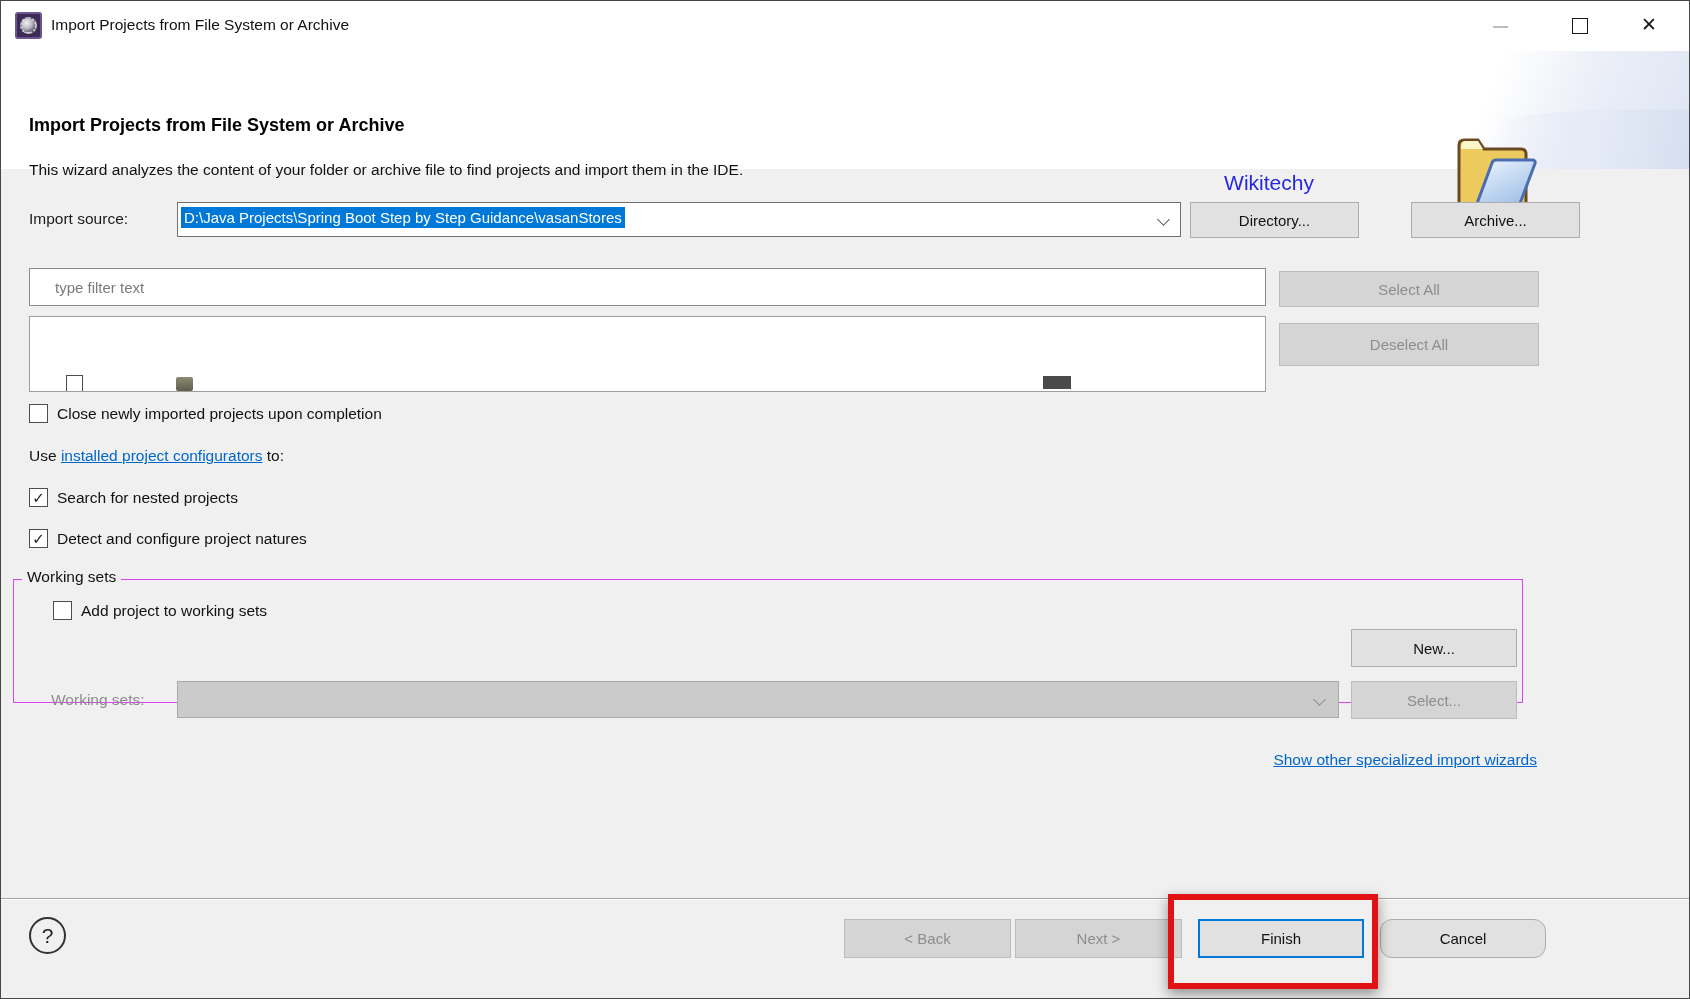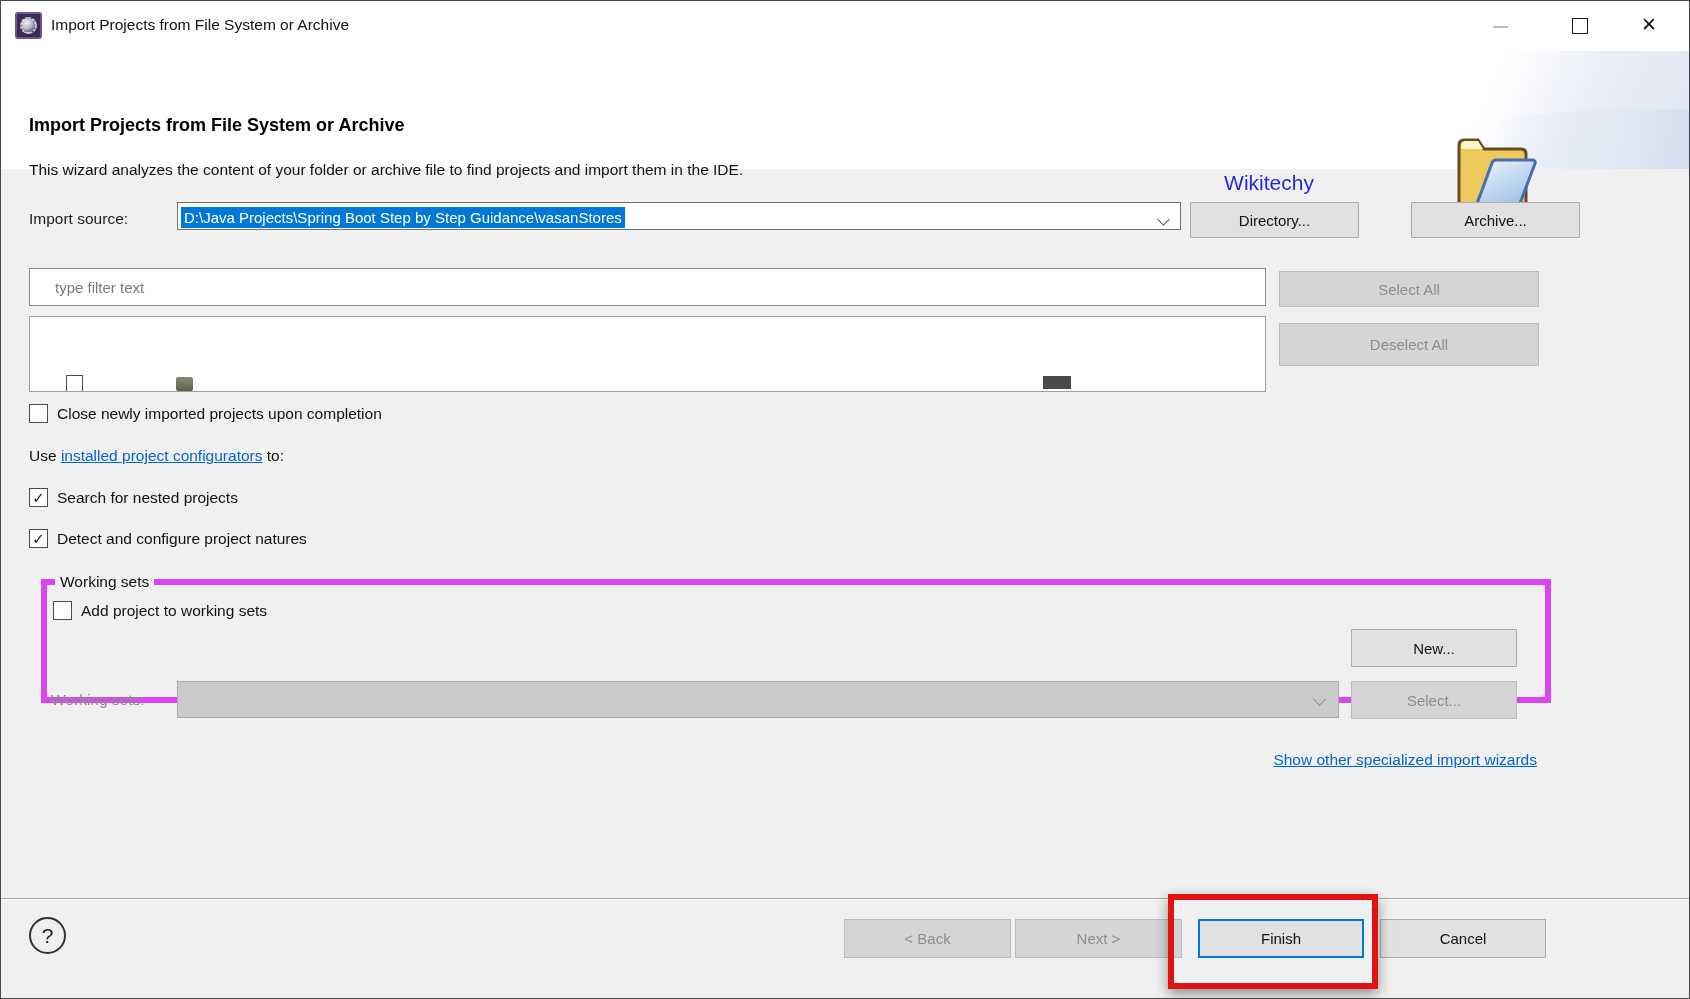--- a/index.html
+++ b/index.html
@@ -59,21 +59,21 @@
   .chk-label { position:absolute; font-size:15.5px; color:#111; white-space:nowrap; }
   .chevron {
     position:absolute; width:9px; height:9px; border-right:1.8px solid #555; border-bottom:1.8px solid #555;
     transform:rotate(45deg);
   }
   a.link { color:#0066cc; text-decoration:underline; cursor:pointer; }
   
   .watermark { position:absolute; left:1203px; top:170px; width:130px; text-align:center; font-size:21px; color:#2727e0; }
   .import-label { position:absolute; left:28px; top:209px; font-size:15.5px; }
   .combo {
-    position:absolute; left:176px; top:201px; width:1004px; height:28px;
+    position:absolute; left:176px; top:201px; width:1004px; height:35px;
     background:#fff; border:1px solid #707070;
   }
   .combo .sel-text {
     position:absolute; left:3px; top:4px; padding:2px 3px;
     background:#0078d7; color:#fff; font-size:15px; white-space:nowrap;
   }
   .combo .chevron { right:12px; top:12px; }
   
   .filter-input {
     position:absolute; left:28px; top:267px; width:1237px; height:38px;
@@ -84,22 +84,22 @@
   .ptable { position:absolute; left:28px; top:315px; width:1237px; height:76px; background:#fff; border:1px solid #9e9e9e; }
   .ptable .thead { position:absolute; left:0; top:0; width:100%; height:55px; border-bottom:1px solid #ededed; background:#fff; }
   .ptable .col-div { position:absolute; top:0; bottom:0; width:1px; background:#e0e0e0; }
   .ptable .th { position:absolute; top:26px; font-size:15.5px; color:#111; }
   .tbody-clip { position:absolute; left:0; top:56px; right:0; bottom:0; overflow:hidden; }
   .row-chk { position:absolute; left:36px; top:2px; width:17px; height:17px; background:#fff; border:1px solid #4d4d4d; }
   .row-icon { position:absolute; left:146px; top:4px; width:17px; height:14px; background:linear-gradient(#8a8a72,#5e5e50); border-radius:2px; }
   .row-frag { position:absolute; left:1013px; top:3px; width:28px; height:13px; background:#4a4a4a; }
   
   .group {
-    position:absolute; left:40px; top:578px; width:1510px; height:124px;
-    border:6px solid #d946ef;
+    position:absolute; left:12px; top:578px; width:1510px; height:124px;
+    border:1px solid #d946ef;
   }
   .group-label {
     position:absolute; left:8px; top:-12px; padding:0 5px; background:#f0f0f0; font-size:15.5px; color:#111;
   }
   .ws-label { position:absolute; left:50px; top:690px; font-size:15.5px; color:#8d8d8d; }
   .ws-combo {
     position:absolute; left:176px; top:680px; width:1162px; height:37px;
     background:#cbcbcb; border:1px solid #a9a9a9;
   }
   .ws-combo .chevron { right:14px; top:13px; border-color:#8b8b8b; }
@@ -212,17 +212,17 @@
 
   <a class="link spec-link">Show other specialized import wizards</a>
 
   <div class="footer-sep"></div>
   <div class="help-circle">
     <span>?</span>
   </div>
   <div class="btn disabled" style="left:843px; top:918px; width:167px; height:39px;">&lt; Back</div>
   <div class="btn disabled" style="left:1014px; top:918px; width:167px; height:39px;">Next &gt;</div>
   <div class="btn default-btn" style="left:1197px; top:918px; width:166px; height:39px;">Finish</div>
-  <div class="btn" style="left:1379px; top:918px; width:166px; height:39px;">Cancel</div>
+  <div class="btn" style="left:1379px; top:918px; width:166px; height:39px;border-radius:12px;">Cancel</div>
 
   <div class="annotation"></div>
 
 </div>
 
 </body></html>

